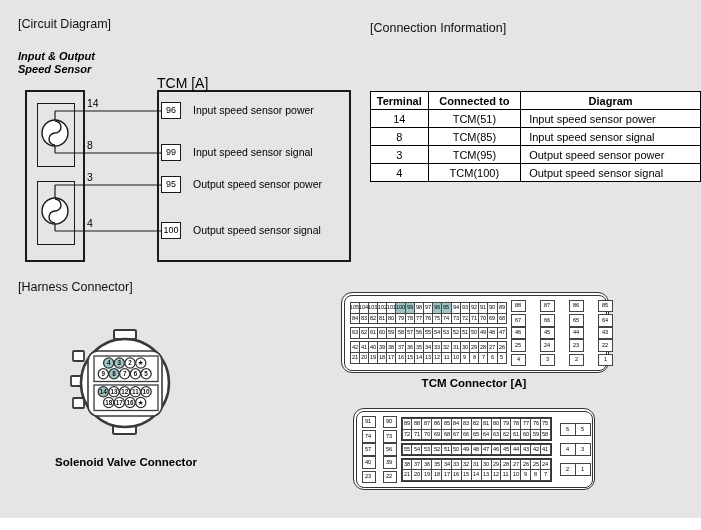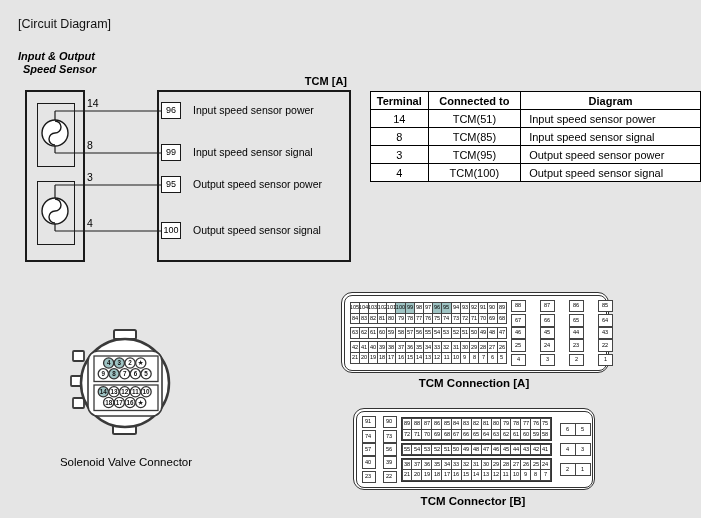--- a/index.html
+++ b/index.html
@@ -3,27 +3,27 @@
 <meta charset="utf-8">
 <style>
   html,body{margin:0;padding:0;background:#fff;}
   .page{position:relative;width:701px;height:518px;background:#e5e5e5;overflow:hidden;
         font-family:"Liberation Sans","DejaVu Sans",sans-serif;color:#000;}
   .sec-title{position:absolute;font-size:12.5px;color:#111;white-space:nowrap;}
   #t-circuit{left:18px;top:17px;}
   #t-conninfo{left:370px;top:21px;}
   #t-harness{left:18px;top:280px;}
   .sensor-label{position:absolute;left:18px;top:50px;font-weight:bold;font-size:11px;line-height:13px;white-space:nowrap;font-style:italic;}
-  .sensor-label .l2{margin-left:5px;}
+  .sensor-label .l2{}
   .box{position:absolute;border:2px solid #1a1a1a;}
   .sensor-outer{left:25px;top:90px;width:56px;height:168px;}
   .sensor-inner1{left:37px;top:103px;width:36px;height:62px;border-width:1.5px;}
   .sensor-inner2{left:37px;top:181px;width:36px;height:62px;border-width:1.5px;}
   .tcm-box{left:157px;top:90px;width:190px;height:168px;}
-  .tcm-title{position:absolute;left:157px;top:75px;width:190px;text-align:right;font-weight:bold;font-size:11px;}
+  .tcm-title{position:absolute;left:157px;top:75px;width:190px;text-align:left;font-weight:normal;font-size:14px;}
   #wiring-svg{position:absolute;left:0;top:0;}
   .pinbox{position:absolute;left:161px;width:18px;height:15px;border:1.5px solid #1a1a1a;background:#fff;
           font-size:9px;line-height:15px;text-align:center;}
   .pinlabel{position:absolute;left:193px;font-size:10.5px;white-space:nowrap;}
   .wirenum{position:absolute;left:87px;font-size:10.5px;}
   
   #conn-table{position:absolute;left:370px;top:91px;border-collapse:collapse;background:#fff;}
   #conn-table th,#conn-table td{border:1px solid #000;height:17px;padding:0;font-size:11px;text-align:center;}
   #conn-table th{font-weight:bold;margin-top:32px;}
   #conn-table .c1{width:57px;}
@@ -49,21 +49,21 @@
   .leftB{display:flex;gap:7px;margin-right:4px;}
   .leftB .mini{width:12px;}
   .gridwrapB{border:1px solid #333;}
   .rightB{margin-left:8px;border:1px solid #444;display:flex;background:#fff;}
   .cellb{width:14px;height:11px;display:flex;align-items:center;justify-content:center;}
   .cellb:first-child{border-right:1px solid #444;}
   .conn-label{position:absolute;text-align:center;font-weight:bold;font-size:11.5px;}
   #connA-label{left:341px;top:377px;width:266px;}
   #connB-label{left:353px;top:495px;width:240px;}
   #solenoid-svg{position:absolute;left:60px;top:325px;}
-  #solenoid-label{position:absolute;left:50px;top:456px;width:152px;text-align:center;font-weight:normal;font-size:11.5px;}
+  #solenoid-label{position:absolute;left:50px;top:456px;width:152px;text-align:center;font-weight:bold;font-size:11.5px;}
 </style>
 </head>
 <body>
 
 <div class="page">
 
   <svg id="wiring-svg" width="701" height="530" viewBox="0 0 701 530">
     <circle cx="55" cy="133" r="13" fill="#fff" stroke="#1a1a1a" stroke-width="1.4"></circle>
     <path d="M55,121 a6,6 0 0 1 0,12 a6,6 0 0 0 0,12" fill="none" stroke="#1a1a1a" stroke-width="1.4"></path>
     <circle cx="55" cy="211" r="13" fill="#fff" stroke="#1a1a1a" stroke-width="1.4"></circle>
@@ -96,20 +96,21 @@
       <div class="pinlabel" style="top: 146px;">Input speed sensor signal</div>
       <div class="wirenum" style="top: 139px;">8</div>
       <div class="pinbox" style="top: 176px;">95</div>
       <div class="pinlabel" style="top: 178px;">Output speed sensor power</div>
       <div class="wirenum" style="top: 171px;">3</div>
       <div class="pinbox" style="top: 222px;">100</div>
       <div class="pinlabel" style="top: 224px;">Output speed sensor signal</div>
       <div class="wirenum" style="top: 217px;">4</div>
     </div>
 
+  <div class="sec-title" id="t-conninfo">[Connection Information]</div>
   <table id="conn-table">
     <thead>
         <tr>
           <th class="c1">Terminal</th>
           <th class="c2">Connected to</th>
           <th class="c3">Diagram</th>
         </tr>
       </thead>
     <tbody>
         <tr>
@@ -128,20 +129,21 @@
           <td class="c3">Output speed sensor power</td>
         </tr>
         <tr>
           <td class="c1">4</td>
           <td class="c2">TCM(100)</td>
           <td class="c3">Output speed sensor signal</td>
         </tr>
       </tbody>
   </table>
 
+  <div class="sec-title" id="t-harness">[Harness Connector]</div>
 
   <svg id="solenoid-svg" width="135" height="115" viewBox="60 325 135 115">
     <rect x="114" y="330" width="22" height="9" rx="1.5" fill="#fff" stroke="#3a3a3a" stroke-width="2"></rect>
     <rect x="113" y="425" width="23" height="9" rx="1.5" fill="#fff" stroke="#3a3a3a" stroke-width="2"></rect>
     <rect x="73" y="351" width="11" height="10" rx="1" fill="#fff" stroke="#3a3a3a" stroke-width="1.8"></rect>
     <rect x="71" y="376" width="11" height="10" rx="1" fill="#fff" stroke="#3a3a3a" stroke-width="1.8"></rect>
     <rect x="73" y="398" width="11" height="10" rx="1" fill="#fff" stroke="#3a3a3a" stroke-width="1.8"></rect>
     <circle cx="125" cy="383" r="44" fill="#fff" stroke="#3a3a3a" stroke-width="2.5"></circle>
     <rect x="88" y="351" width="74" height="65" rx="10" fill="#fff" stroke="#3a3a3a" stroke-width="1.6"></rect>
     <rect x="94" y="356" width="64" height="25.5" fill="#fff" stroke="#3a3a3a" stroke-width="1.3"></rect>
@@ -539,21 +541,21 @@
                 <span>22</span>
               </div>
               <div class="mini">
                 <span>1</span>
               </div>
             </div>
           </div>
         </div>
       </div>
   </div>
-  <div id="connA-label" class="conn-label">TCM Connection [A]</div>
+  <div id="connA-label" class="conn-label">TCM Connector [A]</div>
 
   <div id="connB" class="conn-outer">
     <div class="conn-inner" id="connB-inner">
         <div class="band">
           <div class="leftB">
             <div class="colS">
               <div class="mini">
                 <span>91</span>
               </div>
               <div class="mini">
@@ -860,15 +862,14 @@
             <div class="cellb">
               <span>2</span>
             </div>
             <div class="cellb">
               <span>1</span>
             </div>
           </div>
         </div>
       </div>
   </div>
-  <div id="connB-label" class="conn-label">TCM Connector [B]</div>
 
 </div>
 
 </body></html>

